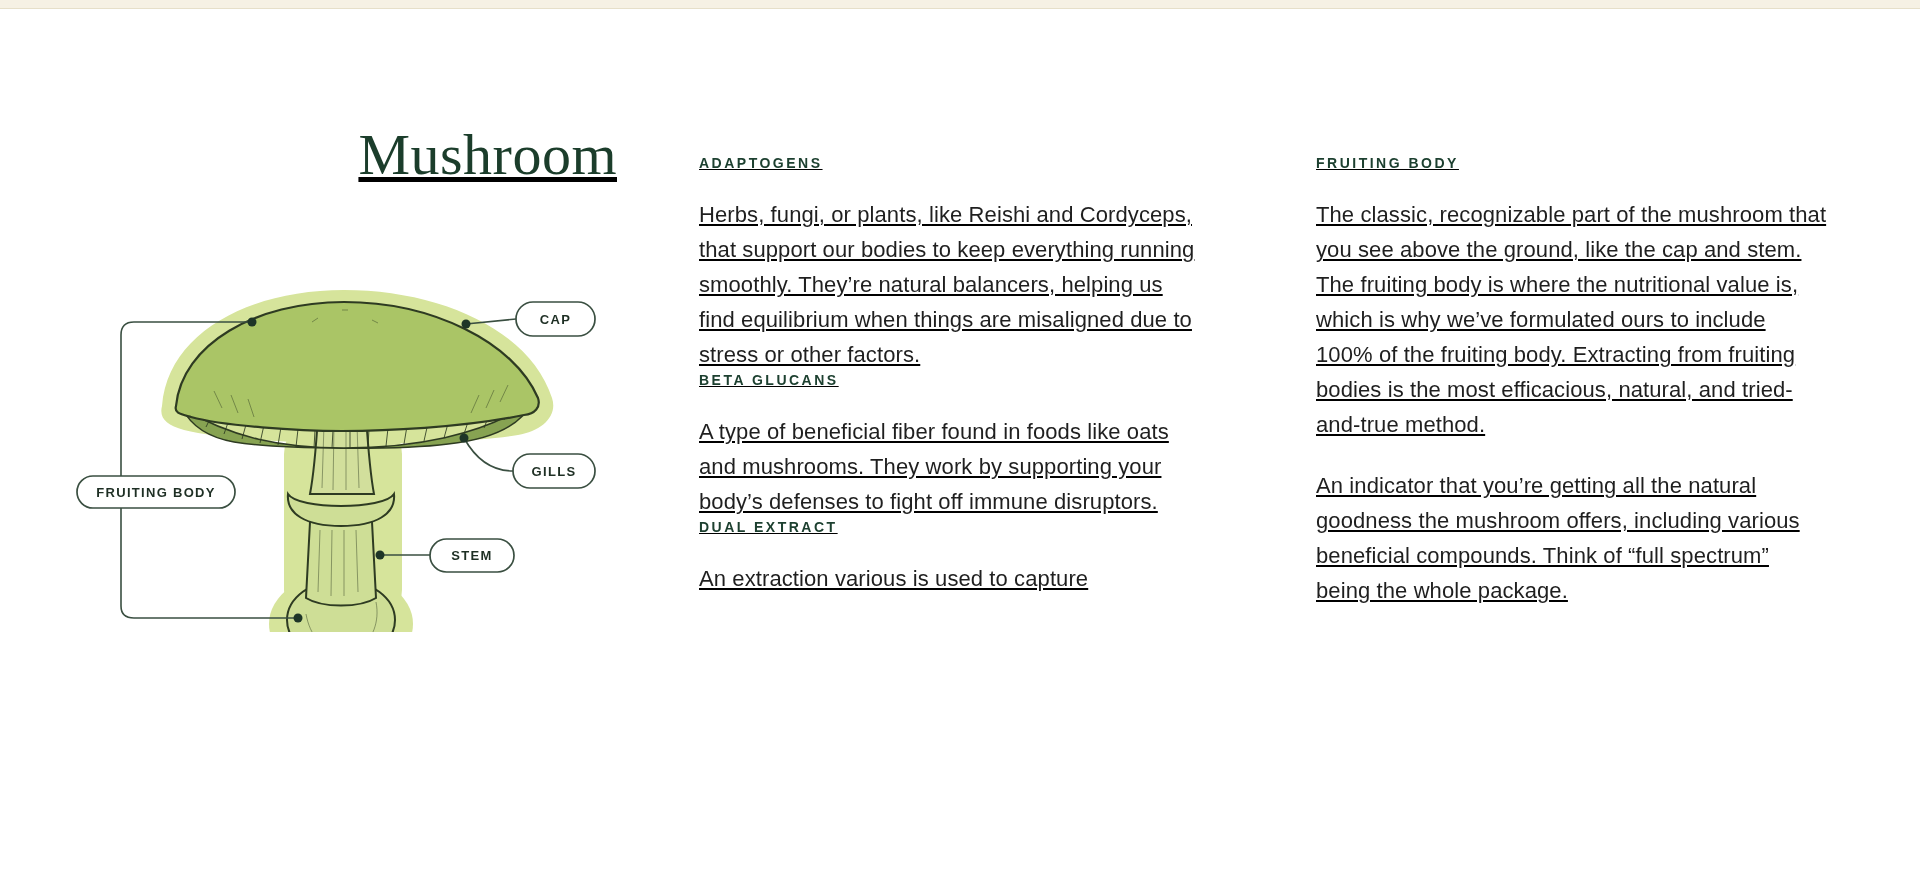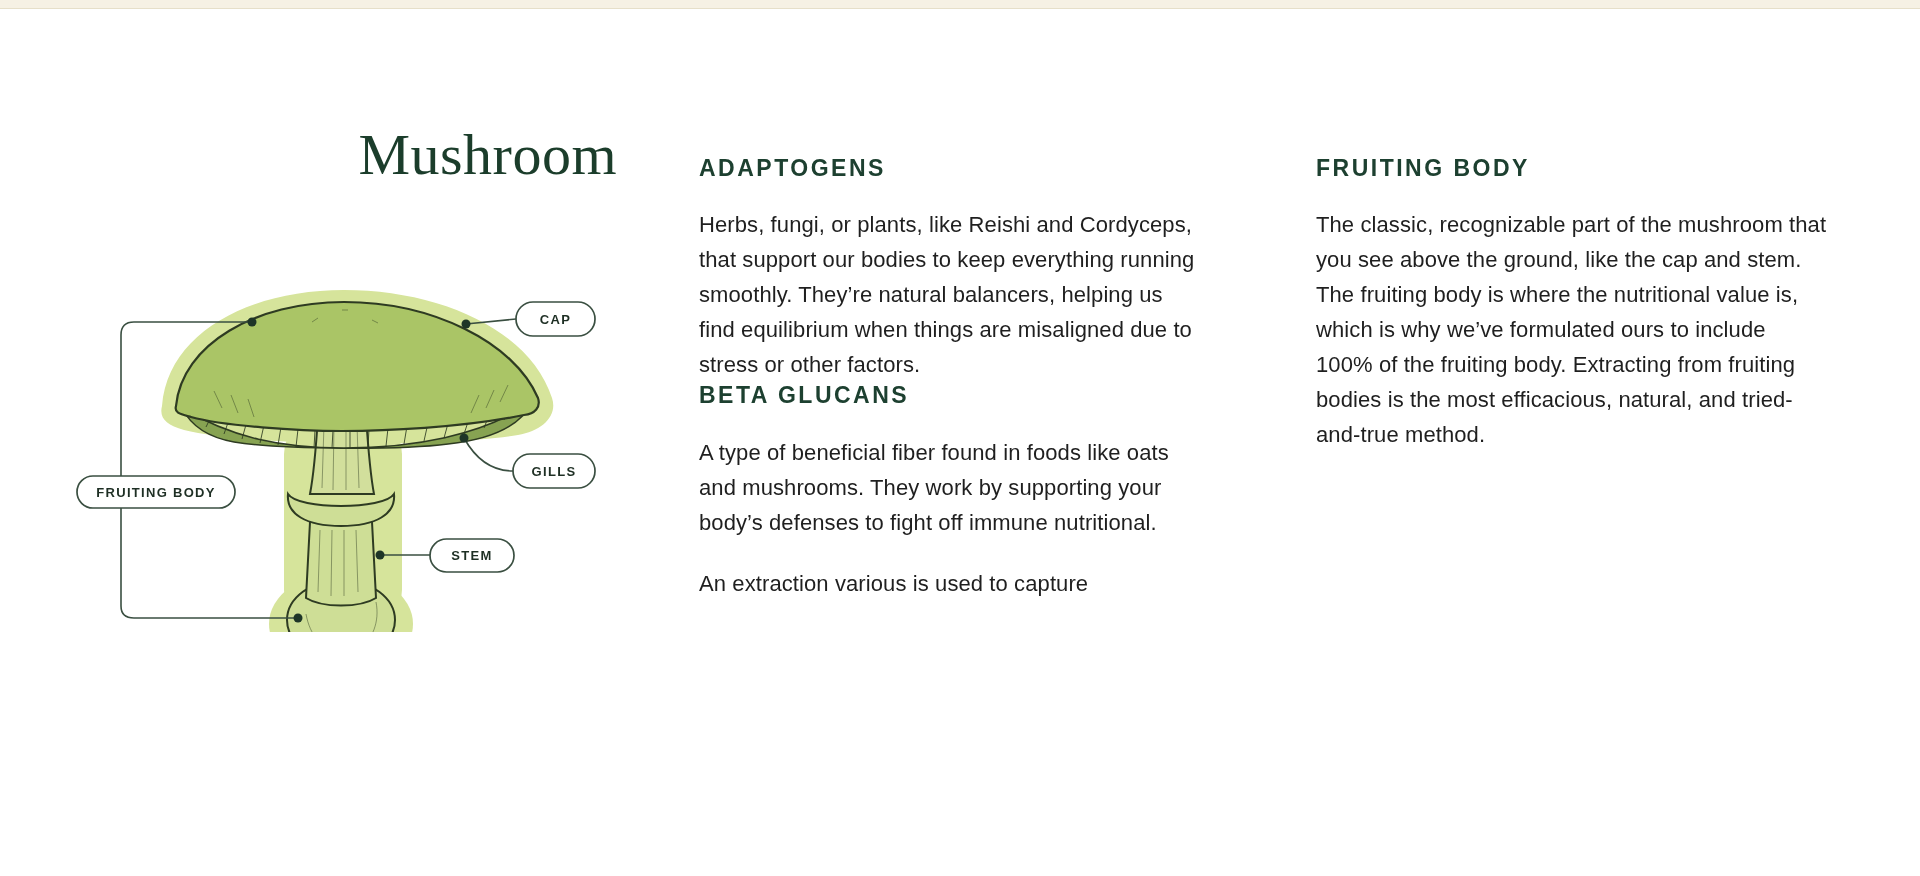--- a/index.html
+++ b/index.html
@@ -1,28 +1,28 @@
 <!DOCTYPE html>
 <html><head>
 <meta charset="utf-8">
 <style>
   html,body{margin:0;padding:0;background:#ffffff;}
   .page{position:relative;width:1920px;height:632px;background:#ffffff;overflow:hidden;
-        font-family:"Liberation Sans",sans-serif;}
+        font-family:"Liberation Sans",sans-serif;text-decoration:underline;}
   .top-strip{width:100%;height:8px;background:#f6f1e4;border-bottom:1px solid #e6dfc9;}
   .main{display:flex;align-items:flex-start;padding-left:72px;}
   .col-left{width:545px;padding-top:112px;}
   .title{font-family:"Liberation Serif",serif;font-weight:500;font-size:58px;line-height:1.16;
          color:#1b3d2b;text-align:right;margin:0;letter-spacing:0.5px;}
   .title-line{display:block;}
   .diagram{display:block;margin-top:100px;}
   .col-mid{width:505px;margin-left:82px;padding-top:146px;}
   .col-right{width:512px;margin-left:112px;padding-top:146px;}
   .entry + .entry{}
-  .term{font-size:23px;font-weight:700;letter-spacing:2.5px;color:#1d4030;margin:0;line-height:1.15;
+  .term{font-size:14px;font-weight:700;letter-spacing:2.5px;color:#1d4030;margin:0;line-height:1.15;
         text-transform:uppercase;}
   .definition{font-size:22px;line-height:35px;color:#1f1f1f;margin:26px 0 0 0;letter-spacing:0.1px;}
   
   .blob{fill:#d6e49b;stroke:none;}
   .root-halo{fill:none;stroke:#ddece3;stroke-width:8;stroke-linecap:round;}
   .root{fill:none;stroke:#2a4631;stroke-width:2.2;stroke-linecap:round;}
   .flesh-dark{fill:#87a352;stroke:#2e3b22;stroke-width:1.5;}
   .flesh{fill:#aac566;stroke:#2e3b22;stroke-width:2.2;}
   .stem-fill{fill:#d2df9c;stroke:#2e3b22;stroke-width:2;}
   .stem-fill2{fill:#cede96;stroke:#2e3b22;stroke-width:2;}
@@ -166,30 +166,32 @@
       </svg>
     </div>
 
     <div class="col-mid">
       <div class="entry">
         <h3 class="term">ADAPTOGENS</h3>
         <p class="definition">Herbs, fungi, or plants, like Reishi and Cordyceps, that support our bodies to keep everything running smoothly. They’re natural balancers, helping us find equilibrium when things are misaligned due to stress or other factors.</p>
       </div>
       <div class="entry">
         <h3 class="term">BETA GLUCANS</h3>
-        <p class="definition">A type of beneficial fiber found in foods like oats and mushrooms. They work by supporting your body’s defenses to fight off immune nutritional.</p>
+        <p class="definition">A type of beneficial fiber found in foods like oats and mushrooms. They work by supporting your body’s defenses to fight off immune disruptors.</p>
       </div>
       <div class="entry">
+        <h3 class="term">DUAL EXTRACT</h3>
         <p class="definition">An extraction various is used to capture</p>
       </div>
     </div>
 
     <div class="col-right">
       <div class="entry">
         <h3 class="term">FRUITING BODY</h3>
         <p class="definition">The classic, recognizable part of the mushroom that you see above the ground, like the cap and stem. The fruiting body is where the nutritional value is, which is why we’ve formulated ours to include 100% of the fruiting body. Extracting from fruiting bodies is the most efficacious, natural, and tried-and-true method.</p>
       </div>
       <div class="entry">
+        <p class="definition">An indicator that you’re getting all the natural goodness the mushroom offers, including various beneficial compounds. Think of “full spectrum” being the whole package.</p>
       </div>
     </div>
 
   </div>
 </div>
 
 </body></html>

